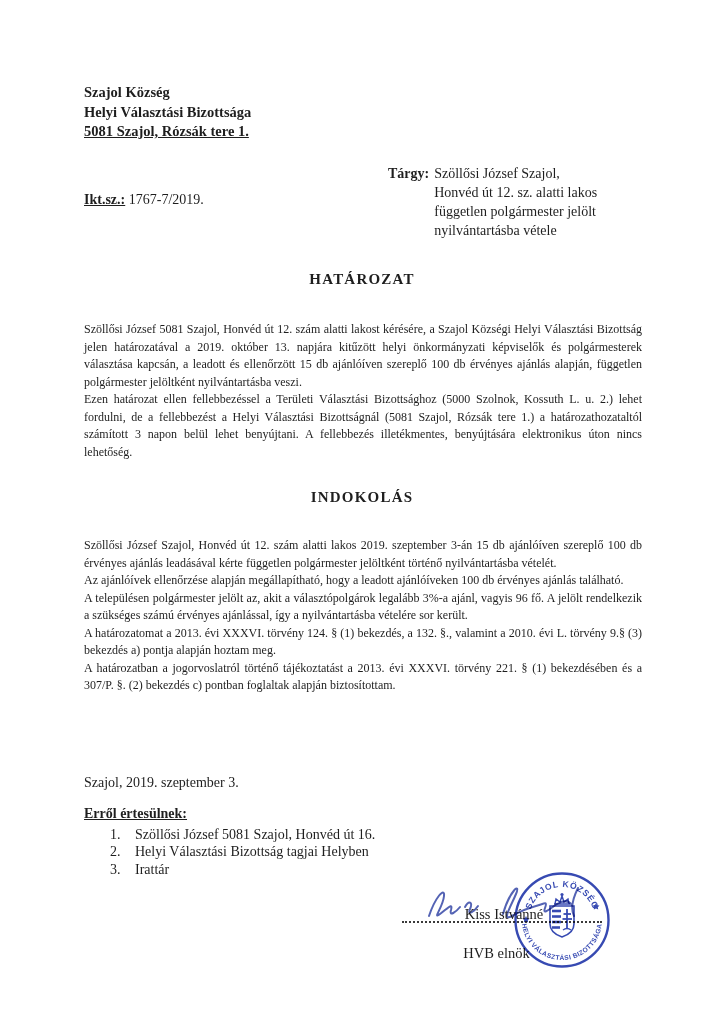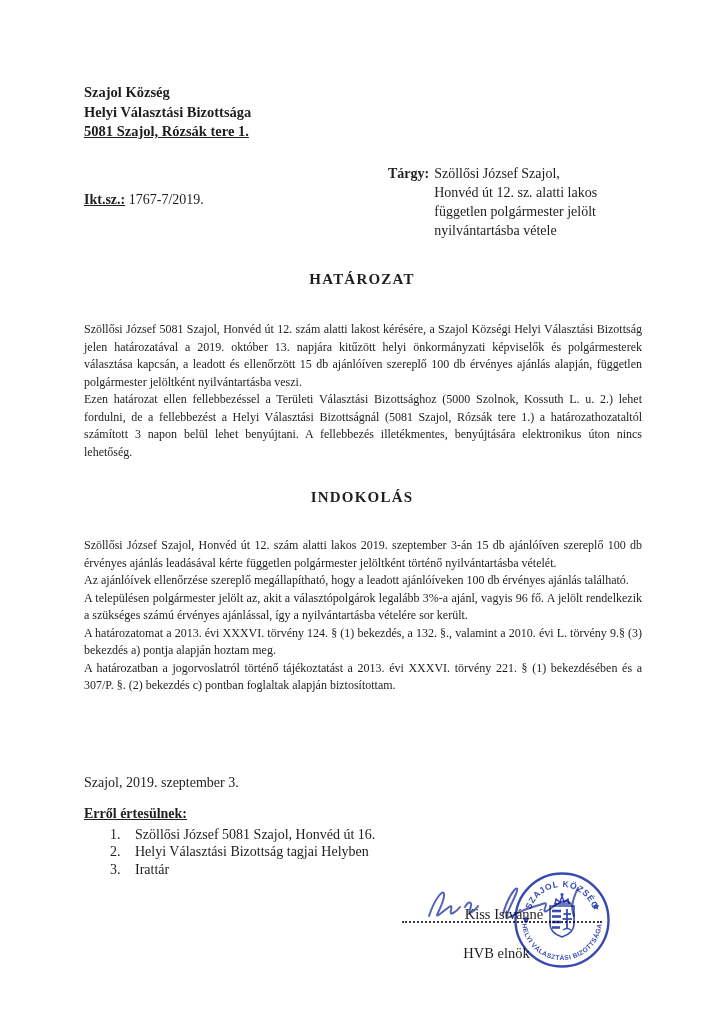--- a/index.html
+++ b/index.html
@@ -72,21 +72,21 @@
 
   <div class="abs body-block body1">
     <p>Szöllősi József 5081 Szajol, Honvéd út 12. szám alatti lakost kérésére, a Szajol Községi Helyi Választási Bizottság jelen határozatával a 2019. október 13. napjára kitűzött helyi önkormányzati képviselők és polgármesterek választása kapcsán, a leadott és ellenőrzött 15 db ajánlóíven szereplő 100 db érvényes ajánlás alapján, független polgármester jelöltként nyilvántartásba veszi.</p>
     <p>Ezen határozat ellen fellebbezéssel a Területi Választási Bizottsághoz (5000 Szolnok, Kossuth L. u. 2.) lehet fordulni, de a fellebbezést a Helyi Választási Bizottságnál (5081 Szajol, Rózsák tere 1.) a határozathozataltól számított 3 napon belül lehet benyújtani. A fellebbezés illetékmentes, benyújtására elektronikus úton nincs lehetőség.</p>
   </div>
 
   <div class="abs h-center h2">INDOKOLÁS</div>
 
   <div class="abs body-block body2">
     <p>Szöllősi József Szajol, Honvéd út 12. szám alatti lakos 2019. szeptember 3-án 15 db ajánlóíven szereplő 100 db érvényes ajánlás leadásával kérte független polgármester jelöltként történő nyilvántartásba vételét.</p>
-    <p>Az ajánlóívek ellenőrzése szereplő megállapítható, hogy a leadott ajánlóíveken 100 db érvényes ajánlás található.</p>
+    <p>Az ajánlóívek ellenőrzése alapján megállapítható, hogy a leadott ajánlóíveken 100 db érvényes ajánlás található.</p>
     <p>A településen polgármester jelölt az, akit a választópolgárok legalább 3%-a ajánl, vagyis 96 fő. A jelölt rendelkezik a szükséges számú érvényes ajánlással, így a nyilvántartásba vételére sor került.</p>
     <p>A határozatomat a 2013. évi XXXVI. törvény 124. § (1) bekezdés, a 132. §., valamint a 2010. évi L. törvény 9.§ (3) bekezdés a) pontja alapján hoztam meg.</p>
     <p>A határozatban a jogorvoslatról történő tájékoztatást a 2013. évi XXXVI. törvény 221. § (1) bekezdésében és a 307/P. §. (2) bekezdés c) pontban foglaltak alapján biztosítottam.</p>
   </div>
 
   <div class="abs dateline">Szajol, 2019. szeptember 3.</div>
 
   <div class="abs notify">
     <div class="title">Erről értesülnek:</div>
     <div class="nrow">

